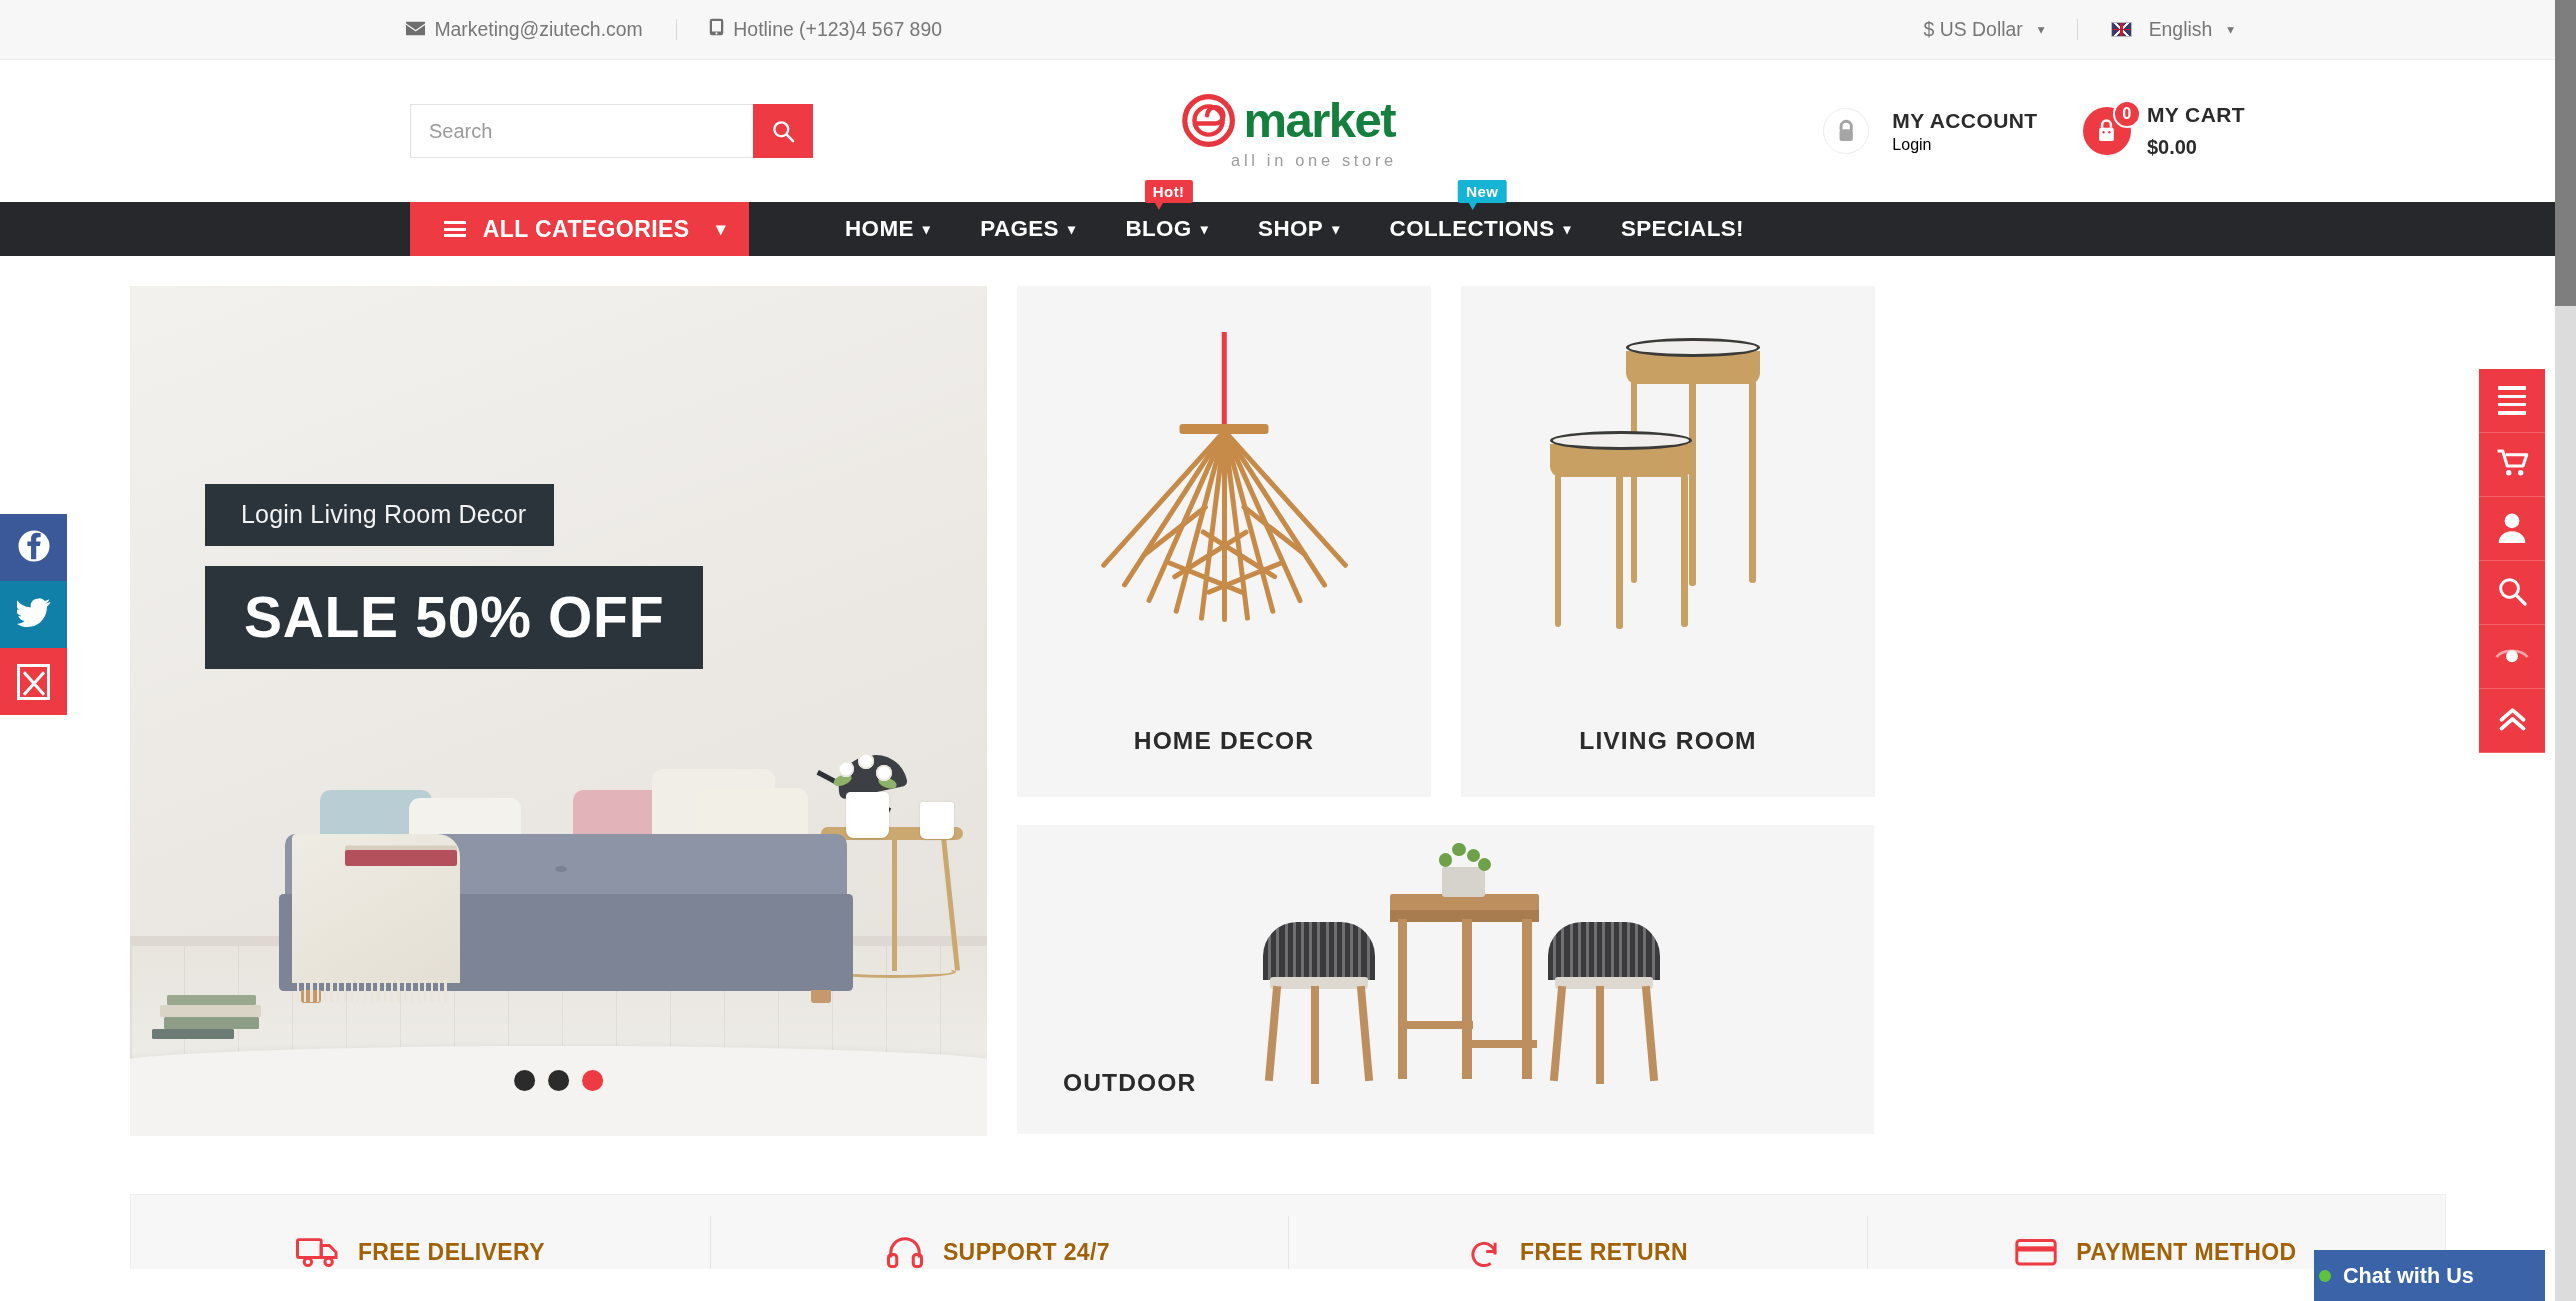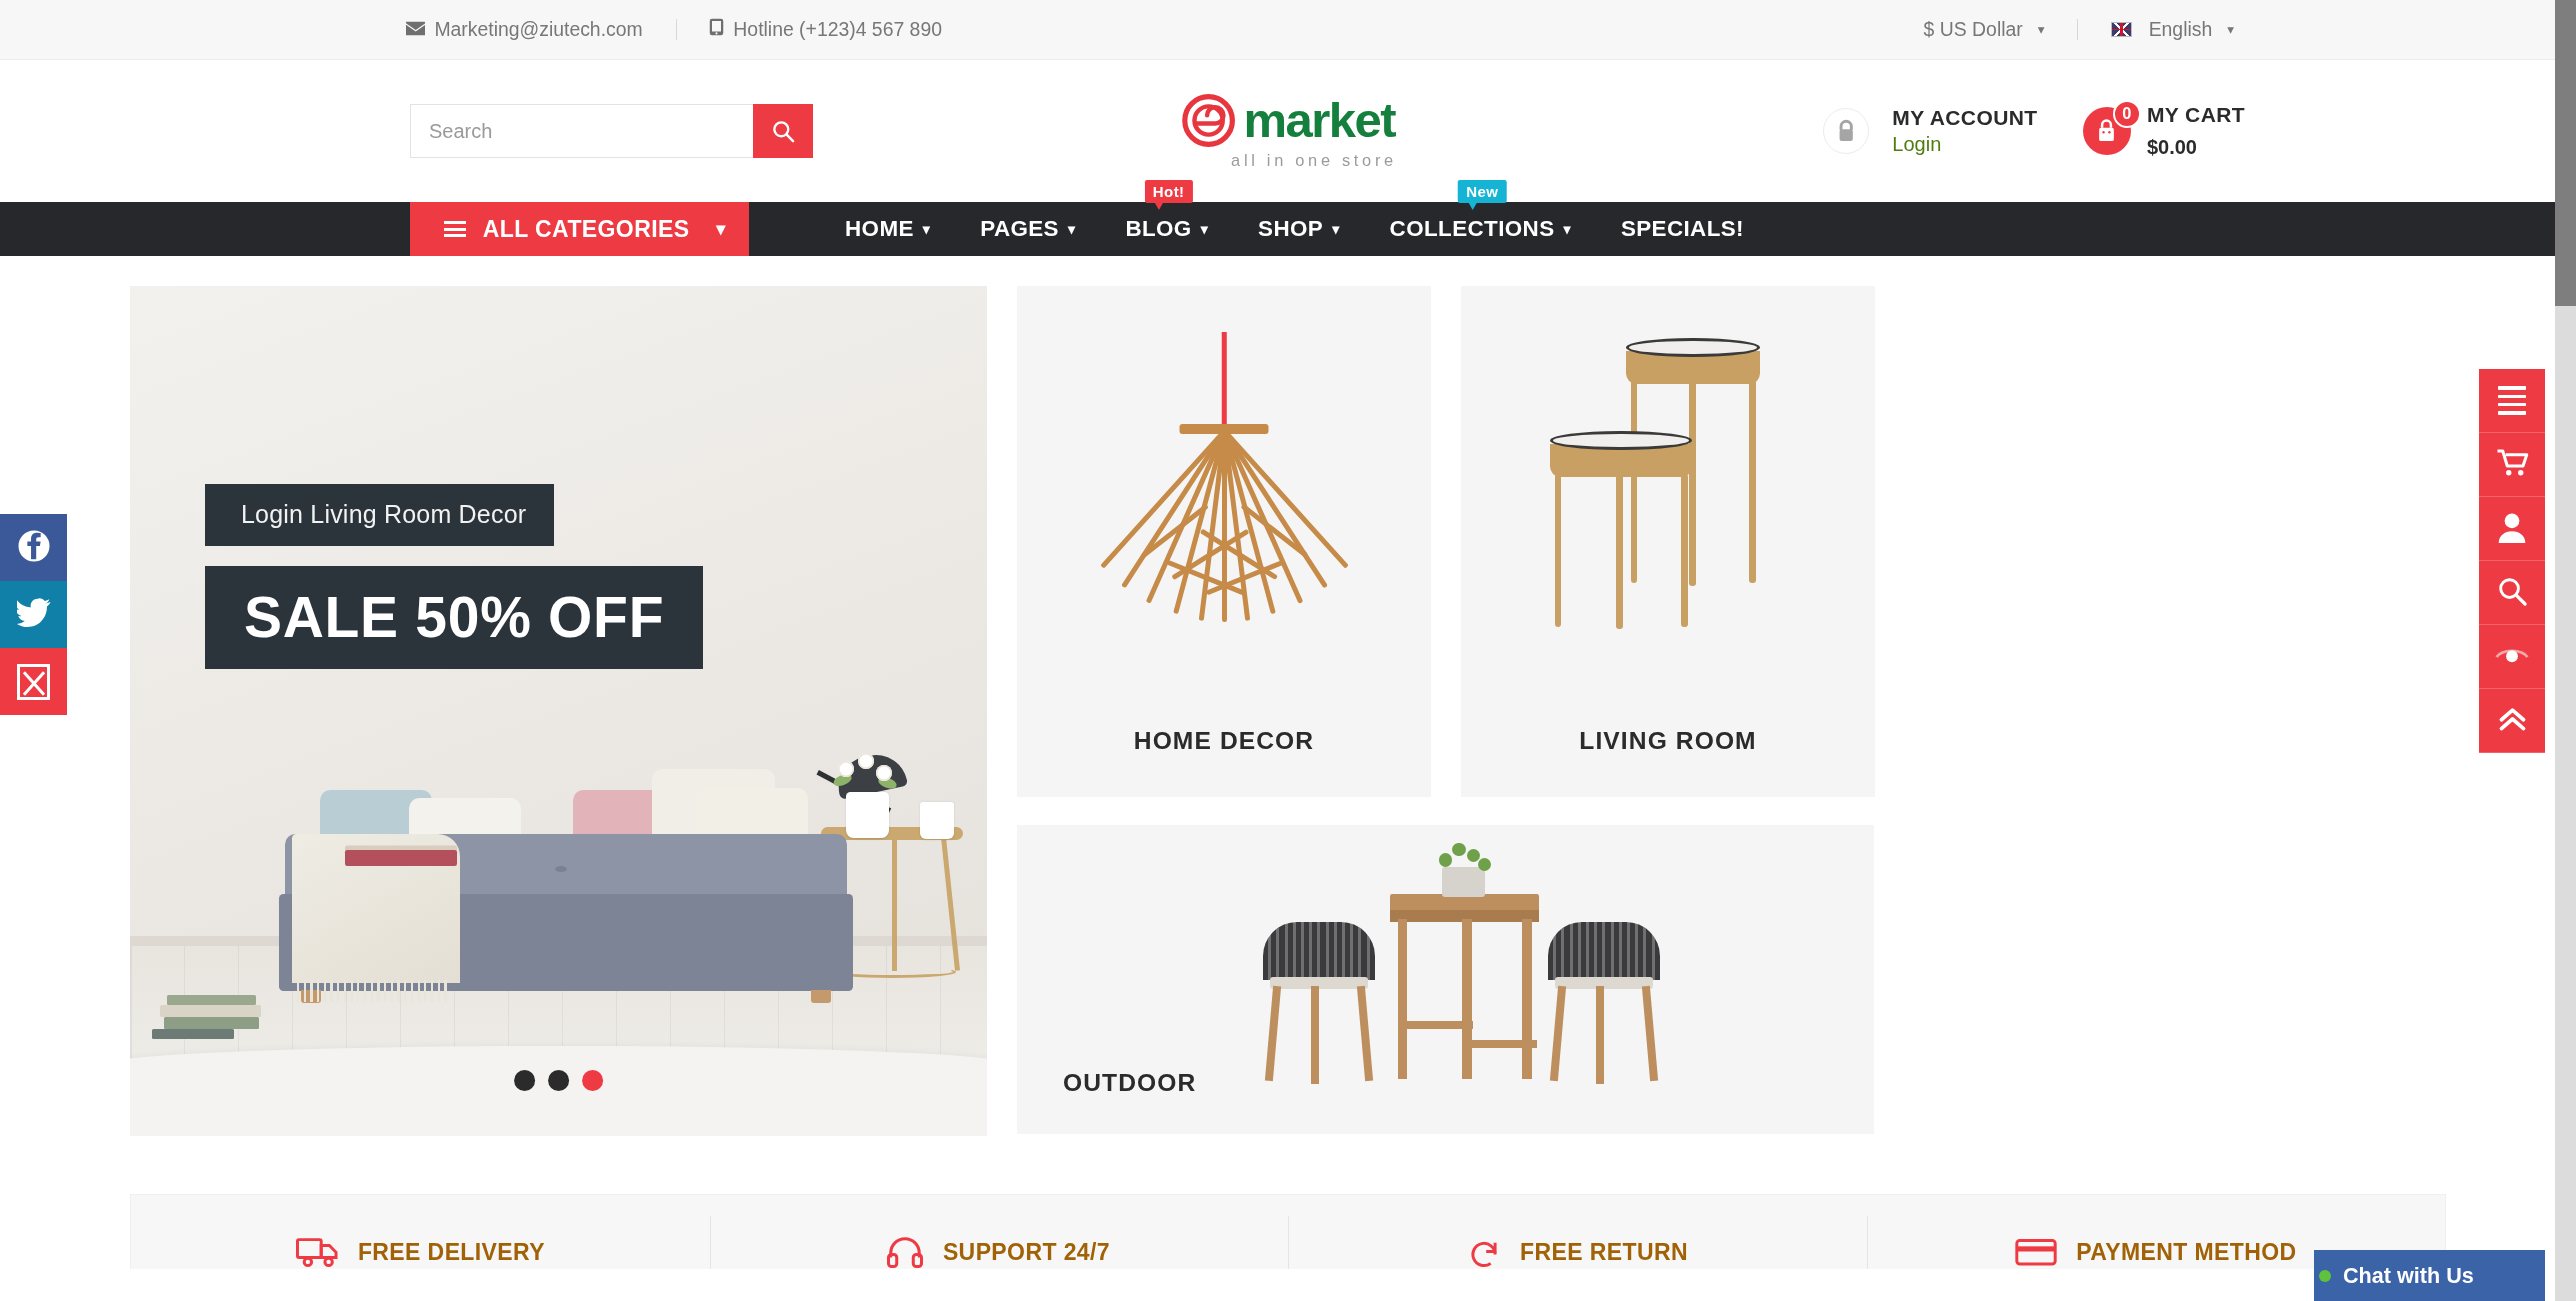--- a/index.html
+++ b/index.html
@@ -60,21 +60,21 @@
   .logo-text { font-size:49px; font-weight:bold; color:#15803d; letter-spacing:-1.5px; line-height:1; }
   .logo-tag { font-size:16.4px; color:#9b9b9b; letter-spacing:3.7px; margin-top:3px; margin-left:52px; }
 
   .header-right { margin-left:auto; display:flex; align-items:center; gap:45px; margin-right:201px; }
   .acct { display:flex; align-items:center; gap:23px; cursor:pointer; }
   .lock-circle {
     width:46px; height:46px; border-radius:50%; border:1.5px solid #ececec;
     display:flex; align-items:center; justify-content:center;
   }
   .acct-txt-top { font-size:21px; font-weight:bold; color:#2b2b2b; letter-spacing:0.4px; }
-  .acct-txt-sub { font-size:20px; color:#4d7c0f; margin-top:3px; }
+  .acct-txt-sub { font-size:16px; color:#000000; margin-top:3px; }
   .cart { display:flex; align-items:center; gap:16.4px; cursor:pointer; }
   .cart-icon-wrap { position:relative; width:48px; height:48px; }
   .cart-circle {
     width:48px; height:48px; border-radius:50%; background:#ee3a43;
     display:flex; align-items:center; justify-content:center;
   }
   .cart-badge {
     position:absolute; top:-7.5px; right:-10.4px;
     width:28px; height:28px; border-radius:50%; background:#ee3a43;
     color:#fff; font-size:16.4px; font-weight:bold;

